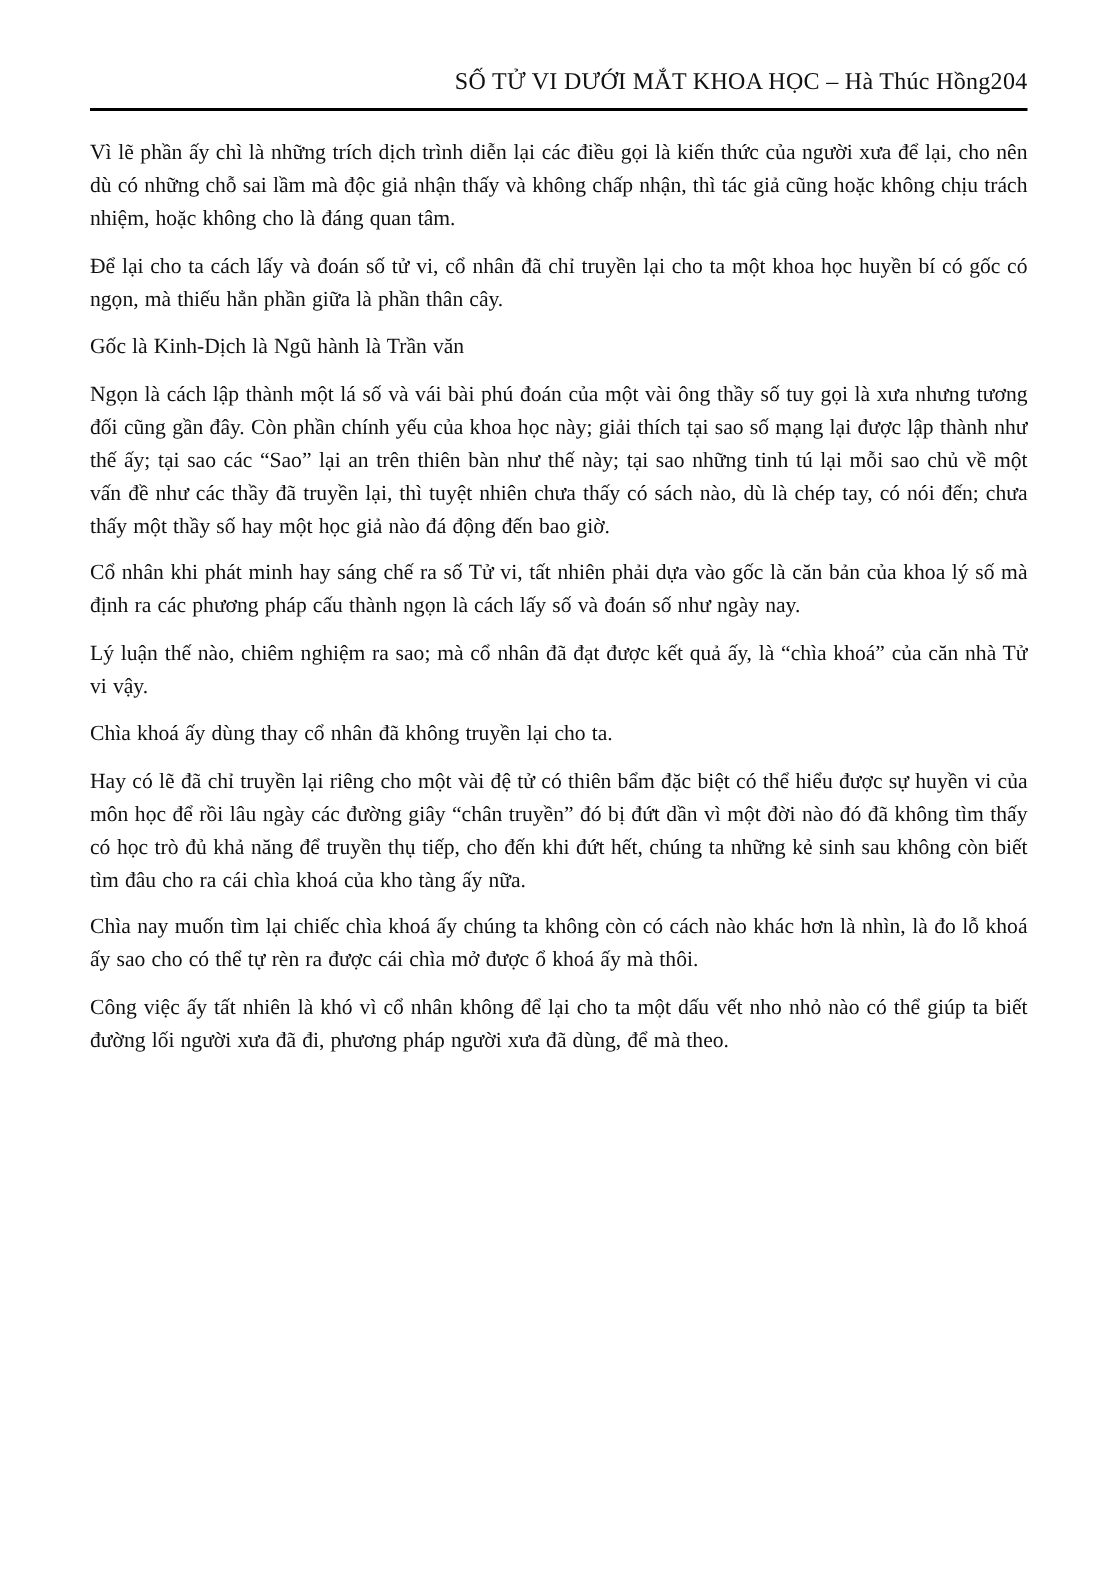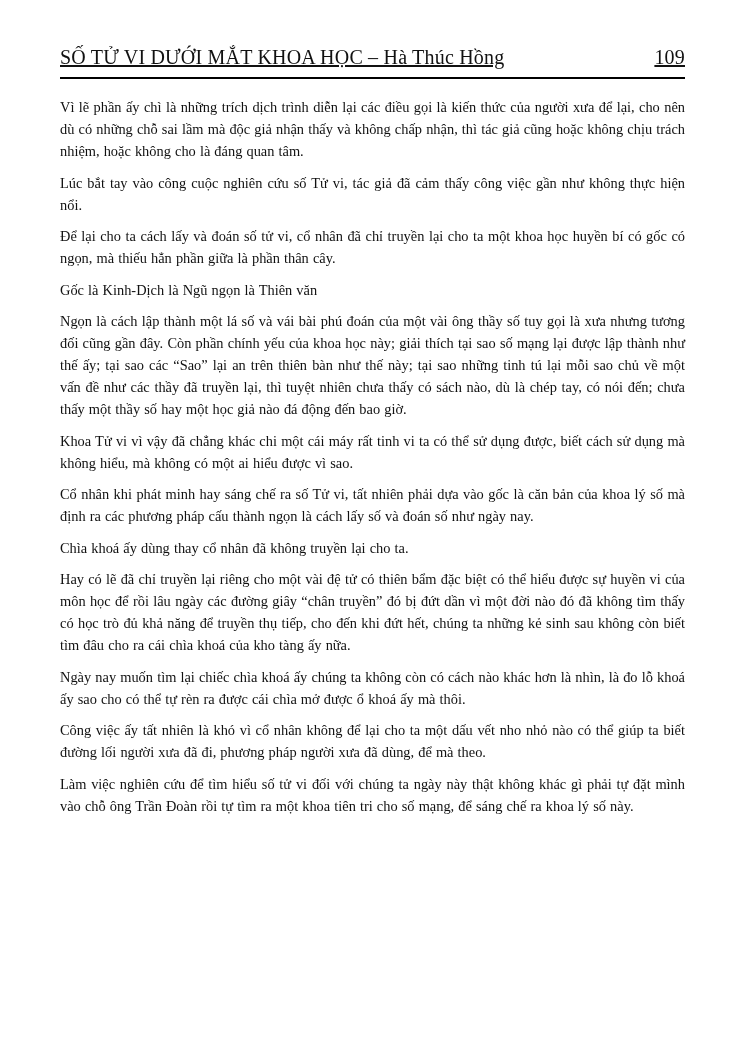--- a/index.html
+++ b/index.html
@@ -16,27 +16,26 @@
   }
   .page {
     box-sizing: border-box;
     width: 744px;
     height: 1053px;
     padding: 46px 59px 0 60px;
     background: #ffffff;
   }
   .page-header {
     display: flex;
-    justify-content: space-between;
+    justify-content: flex-end;
     align-items: baseline;
-    font-size: 20px;
+    font-size: 16px;
     letter-spacing: 0.2px;
     padding-bottom: 8px;
     border-bottom: 2px solid #000000;
-    text-decoration: underline;
   }
   .page-header .title {
     white-space: nowrap;
   }
   .page-header .page-number {
     white-space: nowrap;
   }
   .content {
     padding-top: 17px;
   }
@@ -48,31 +47,29 @@
     word-spacing: 0.5px;
   }
 </style>
 </head>
 <body>
 
 <div class="page">
 
   <div class="page-header">
     <span class="title">SỐ TỬ VI DƯỚI MẮT KHOA HỌC – Hà Thúc Hồng</span>
-    <span class="page-number">109</span>
+    <span class="page-number">204</span>
   </div>
 
   <div class="content">
     <p>Vì lẽ phần ấy chì là những trích dịch trình diễn lại các điều gọi là kiến thức của người xưa để lại, cho nên dù có những chỗ sai lầm mà độc giả nhận thấy và không chấp nhận, thì tác giả cũng hoặc không chịu trách nhiệm, hoặc không cho là đáng quan tâm.</p>
-    <p>Lúc bắt tay vào công cuộc nghiên cứu số Tử vi, tác giả đã cảm thấy công việc gần như không thực hiện nổi.</p>
     <p>Để lại cho ta cách lấy và đoán số tử vi, cổ nhân đã chỉ truyền lại cho ta một khoa học huyền bí có gốc có ngọn, mà thiếu hẳn phần giữa là phần thân cây.</p>
-    <p>Gốc là Kinh-Dịch là Ngũ ngọn là Thiên văn</p>
+    <p>Gốc là Kinh-Dịch là Ngũ hành là Trần văn</p>
     <p>Ngọn là cách lập thành một lá số và vái bài phú đoán của một vài ông thầy số tuy gọi là xưa nhưng tương đối cũng gần đây. Còn phần chính yếu của khoa học này; giải thích tại sao số mạng lại được lập thành như thế ấy; tại sao các “Sao” lại an trên thiên bàn như thế này; tại sao những tinh tú lại mỗi sao chủ về một vấn đề như các thầy đã truyền lại, thì tuyệt nhiên chưa thấy có sách nào, dù là chép tay, có nói đến; chưa thấy một thầy số hay một học giả nào đá động đến bao giờ.</p>
-    <p>Khoa Tử vi vì vậy đã chẳng khác chi một cái máy rất tinh vi ta có thể sử dụng được, biết cách sử dụng mà không hiểu, mà không có một ai hiểu được vì sao.</p>
     <p>Cổ nhân khi phát minh hay sáng chế ra số Tử vi, tất nhiên phải dựa vào gốc là căn bản của khoa lý số mà định ra các phương pháp cấu thành ngọn là cách lấy số và đoán số như ngày nay.</p>
+    <p>Lý luận thế nào, chiêm nghiệm ra sao; mà cổ nhân đã đạt được kết quả ấy, là “chìa khoá” của căn nhà Tử vi vậy.</p>
     <p>Chìa khoá ấy dùng thay cổ nhân đã không truyền lại cho ta.</p>
     <p>Hay có lẽ đã chỉ truyền lại riêng cho một vài đệ tử có thiên bẩm đặc biệt có thể hiểu được sự huyền vi của môn học để rồi lâu ngày các đường giây “chân truyền” đó bị đứt dần vì một đời nào đó đã không tìm thấy có học trò đủ khả năng để truyền thụ tiếp, cho đến khi đứt hết, chúng ta những kẻ sinh sau không còn biết tìm đâu cho ra cái chìa khoá của kho tàng ấy nữa.</p>
-    <p>Ngày nay muốn tìm lại chiếc chìa khoá ấy chúng ta không còn có cách nào khác hơn là nhìn, là đo lỗ khoá ấy sao cho có thể tự rèn ra được cái chìa mở được ổ khoá ấy mà thôi.</p>
+    <p>Chìa nay muốn tìm lại chiếc chìa khoá ấy chúng ta không còn có cách nào khác hơn là nhìn, là đo lỗ khoá ấy sao cho có thể tự rèn ra được cái chìa mở được ổ khoá ấy mà thôi.</p>
     <p>Công việc ấy tất nhiên là khó vì cổ nhân không để lại cho ta một dấu vết nho nhỏ nào có thể giúp ta biết đường lối người xưa đã đi, phương pháp người xưa đã dùng, để mà theo.</p>
-    <p>Làm việc nghiên cứu để tìm hiểu số tử vi đối với chúng ta ngày này thật không khác gì phải tự đặt mình vào chỗ ông Trần Đoàn rồi tự tìm ra một khoa tiên tri cho số mạng, để sáng chế ra khoa lý số này.</p>
   </div>
 
 </div>
 
 </body></html>

